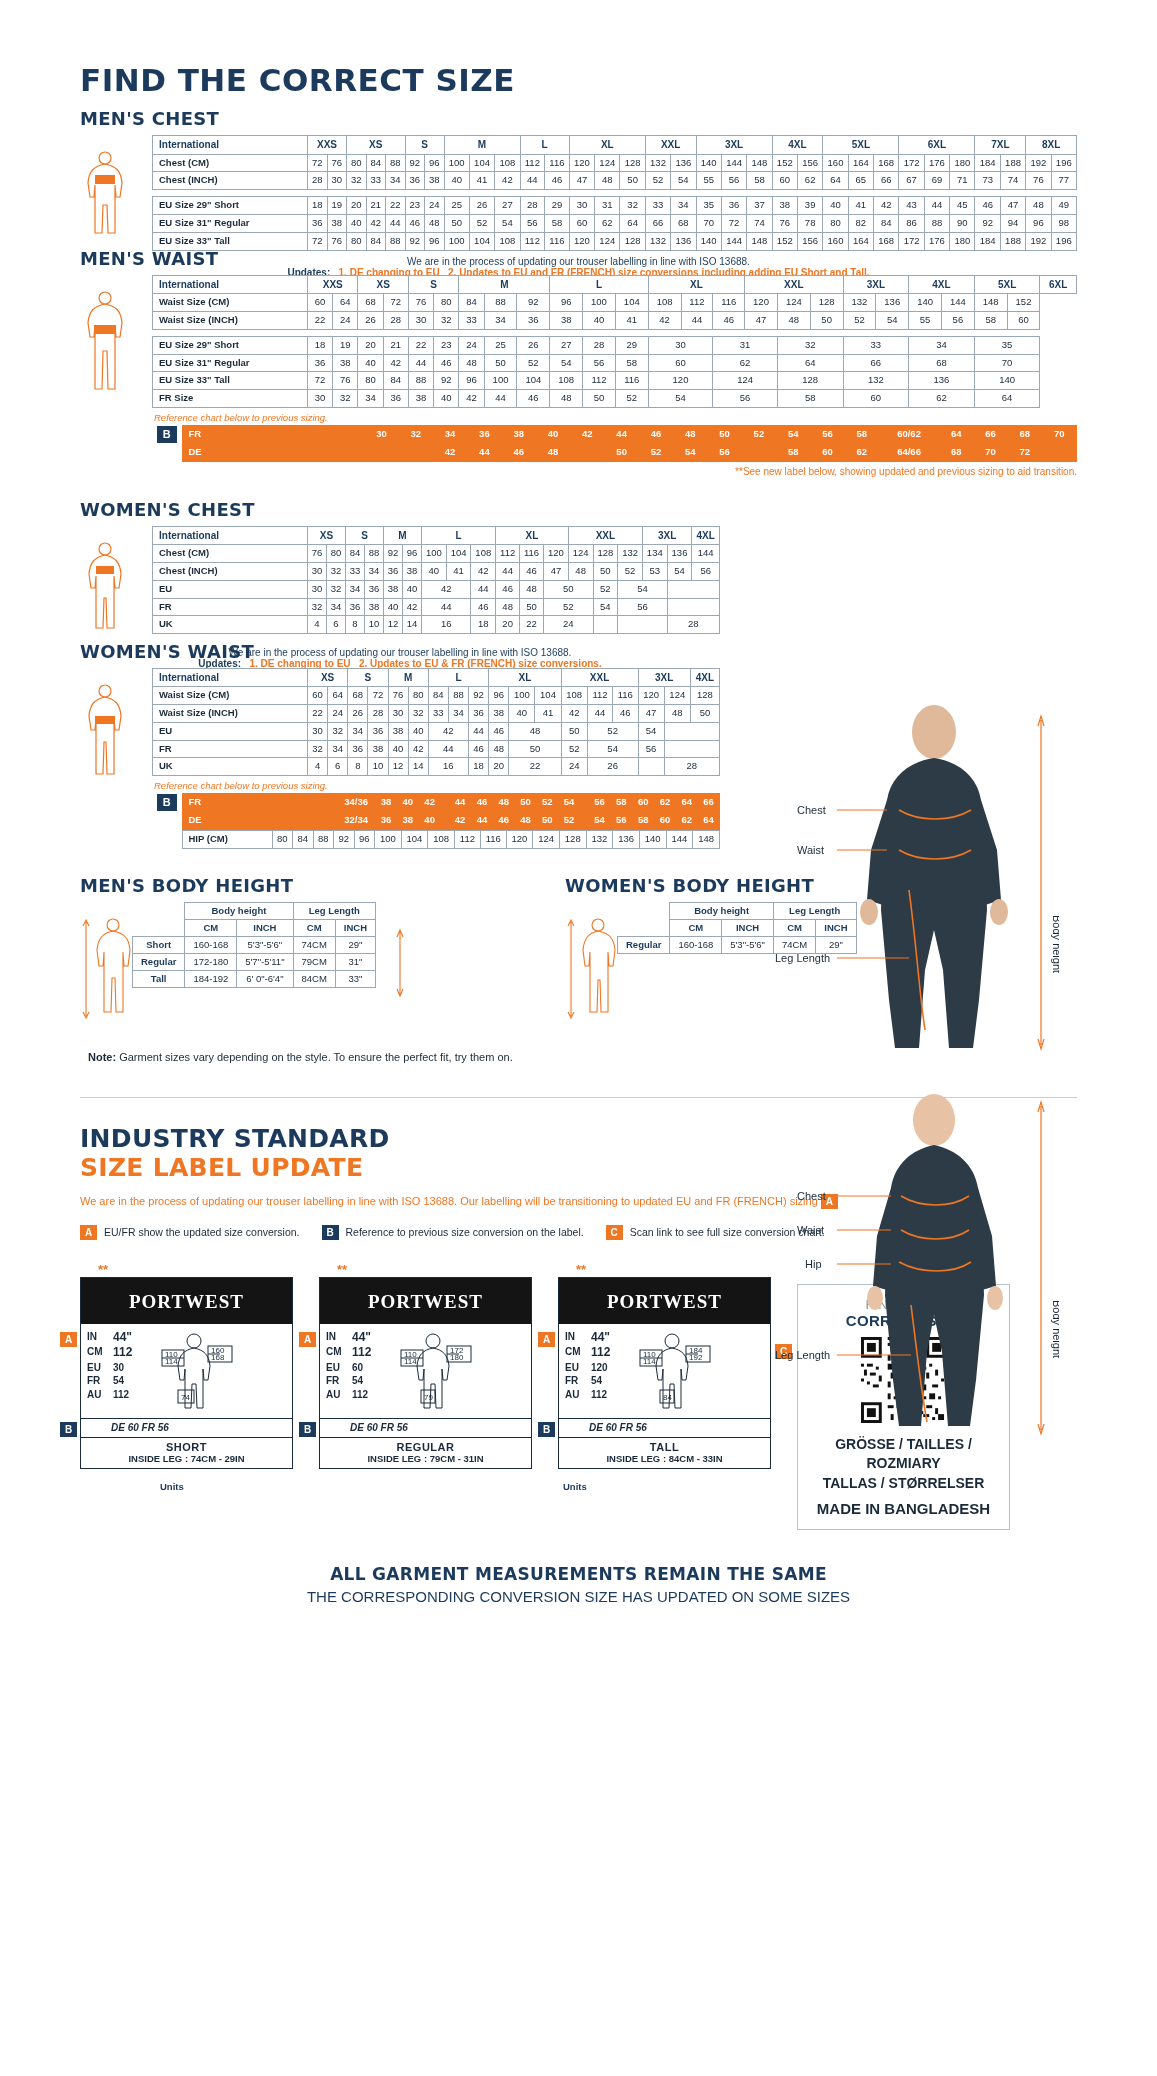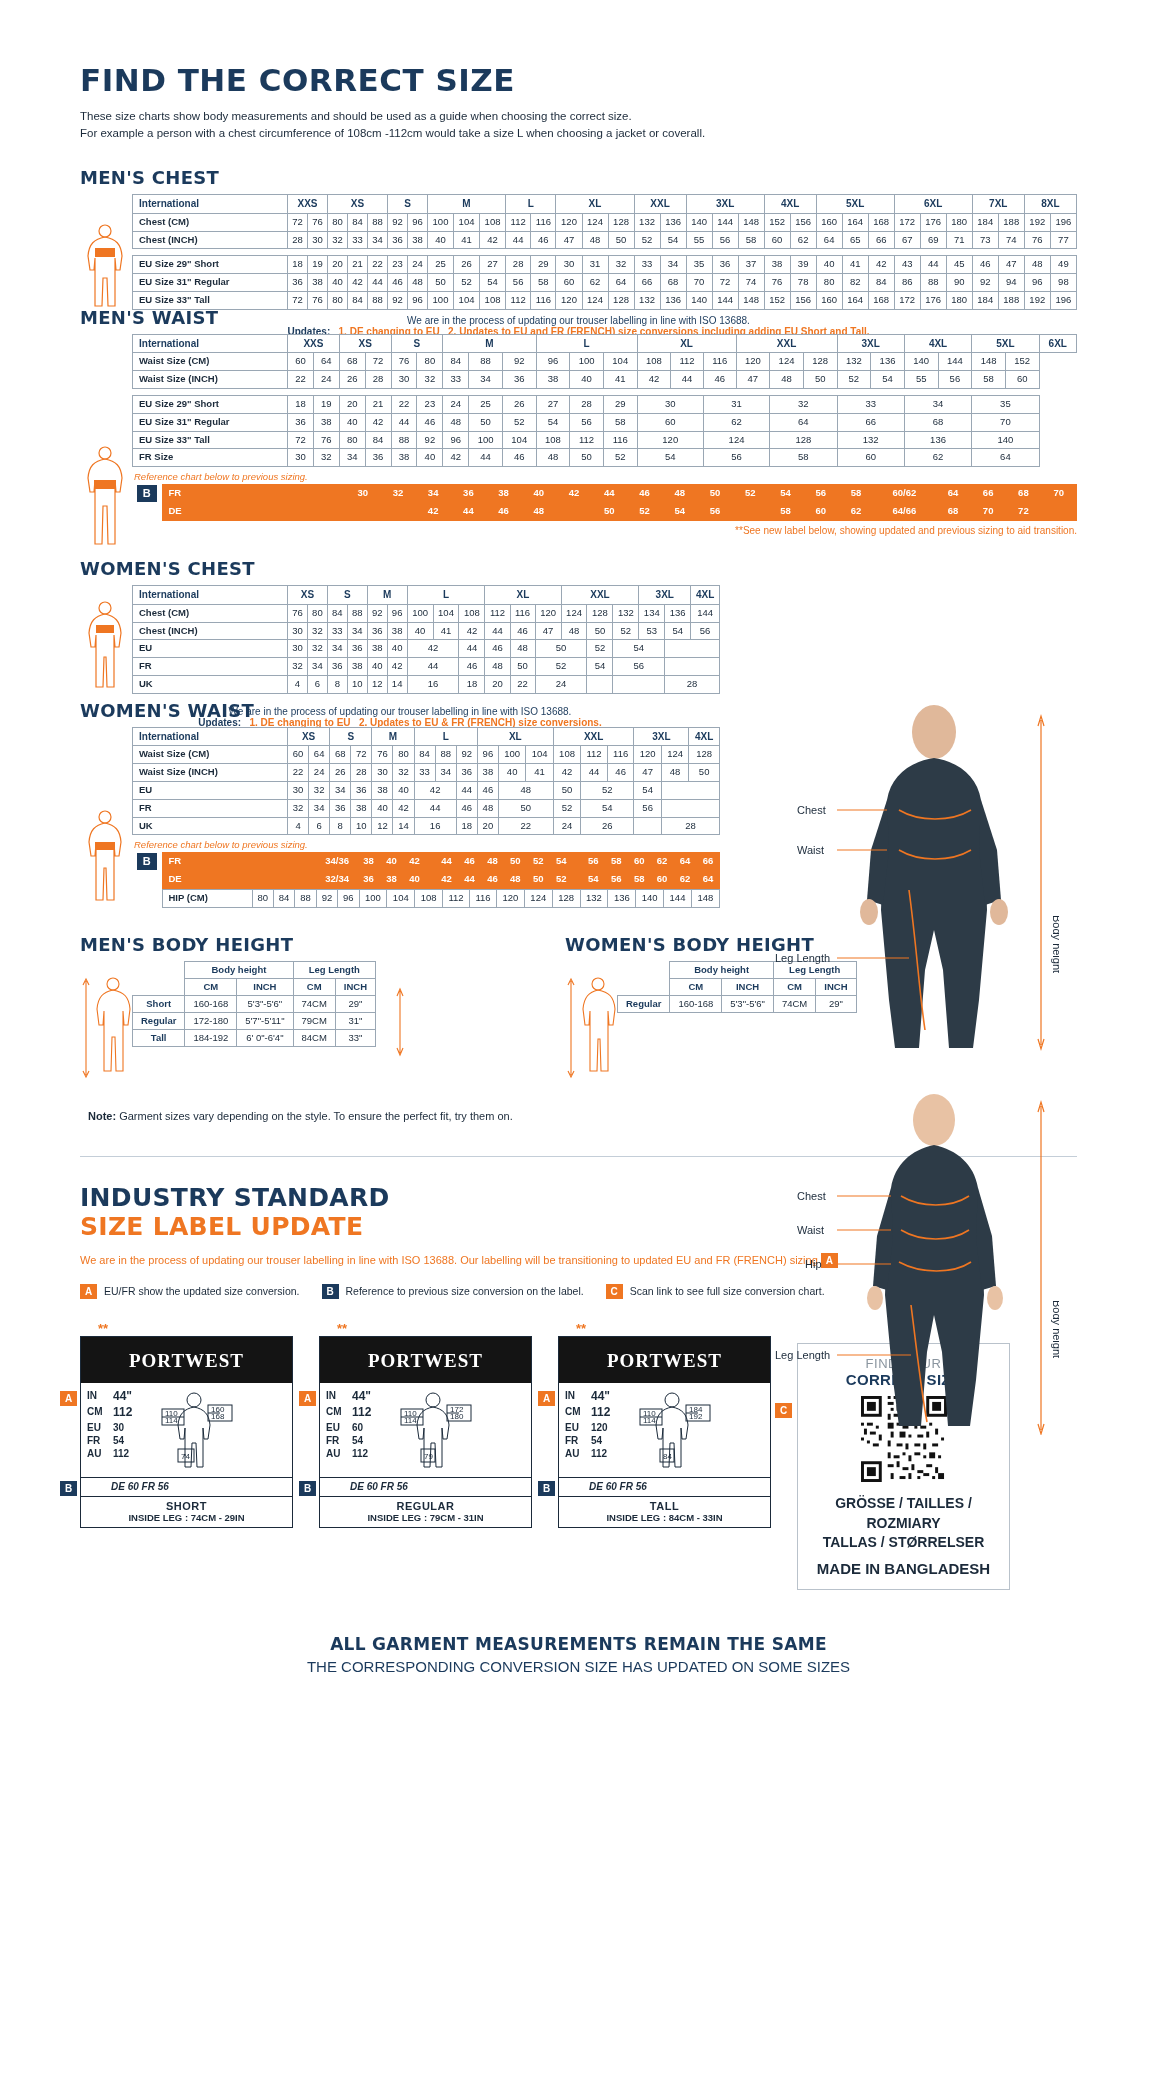--- a/index.html
+++ b/index.html
@@ -17,21 +17,21 @@
     font-size: 31px; letter-spacing: 0.5px; font-weight: bold;
     color: #1b3a5c; margin: 22px 0 10px 0; font-family: "DejaVu Sans", sans-serif;
   }
   .intro { font-size: 11.5px; line-height: 1.45; color: #1b2a3a; margin-bottom: 26px; }
   h2.sec {
     font-size: 18px; font-weight: bold; color: #1b3a5c; letter-spacing: 0.3px;
     margin: 0 0 6px 0; font-family: "DejaVu Sans", sans-serif; text-transform: uppercase;
   }
 
   
-  .block { display: flex; align-items: flex-end; margin-bottom: 4px; }
+  .block { display: flex; align-items: flex-start; margin-bottom: 4px; gap: 20px; }
   .figure-col { width: 52px; flex: 0 0 52px; padding-top: 14px; }
   .tbl-col { flex: 1 1 auto; }
 
   table.sz { border-collapse: collapse; width: 100%; font-size: 9.5px; }
   table.sz th, table.sz td {
     border: 1px solid #9aa7b4; padding: 2px 3px; text-align: center;
     line-height: 1.35; height: 17px;
   }
   table.sz th.lbl, table.sz td.lbl {
     text-align: left; padding-left: 6px; font-weight: bold; width: 155px;
@@ -107,38 +107,34 @@
   .de-row { font-size: 10px; font-style: italic; padding: 3px 0 4px 30px; border-top: 1px solid #1b2a3a; font-weight: bold;}
   .sidetag { position: absolute; left: -21px; width: 17px; height: 15px; color: #fff; font-weight: bold;
              font-size: 10px; line-height: 15px; text-align: center; }
 
   .qr-card { width: 213px; border: 1px solid #b9c2cb; padding: 12px 10px; text-align: center; position: relative; }
   .qr-t1 { font-size: 13px; color: #8a959f; letter-spacing: 0.5px; }
   .qr-t2 { font-size: 15px; color: #1b3a5c; font-weight: bold; letter-spacing: 0.3px; margin-bottom: 8px; }
   .qr-foot { font-size: 14px; font-weight: bold; color: #1b2a3a; line-height: 1.4; margin-top: 8px; }
   .qr-made { font-size: 15px; font-weight: bold; margin-top: 7px; }
 
-  .closing { text-align: center; margin-top: 44px; }
+  .closing { text-align: center; margin-top: 34px; }
   .closing .c1 { font-size: 17px; font-weight: bold; color: #1b3a5c; letter-spacing: 0.3px; font-family: "DejaVu Sans", sans-serif;}
   .closing .c2 { font-size: 15px; color: #1b3a5c; margin-top: 4px; }
 
   
   .diagrams { position: absolute; right: 78px; top: 700px; width: 320px; }
   .diag { position: relative; margin-bottom: 26px; }
 </style>
 </head>
 <body>
 
 <div class="page">
 
   <h1 class="main">FIND THE CORRECT SIZE</h1>
-  <div class="intro">
-    <div>These size charts show body measurements and should be used as a guide when choosing the correct size.</div>
-    <div>For example a person with a chest circumference of 108cm -112cm would take a size L when choosing a jacket or coverall.</div>
-  </div>
 
   <h2 class="sec">MEN'S CHEST</h2>
   <div class="block">
     <div class="figure-col">
       <svg class="man-svg" width="50" height="88" viewBox="0 0 50 88">
         <g fill="none" stroke="#ef7622" stroke-width="1.2">
           <circle cx="25" cy="9" r="6"></circle>
           <path d="M25 15 C14 17 9 22 8 34 L10 48 L14 48 L15 36 L15 84 L22 84 L23 56 L27 56 L28 84 L35 84 L35 36 L36 48 L40 48 L42 34 C41 22 36 17 25 15 Z"></path>
         </g>
         <rect x="15" y="26" width="20" height="9" fill="#ef7622"></rect>

